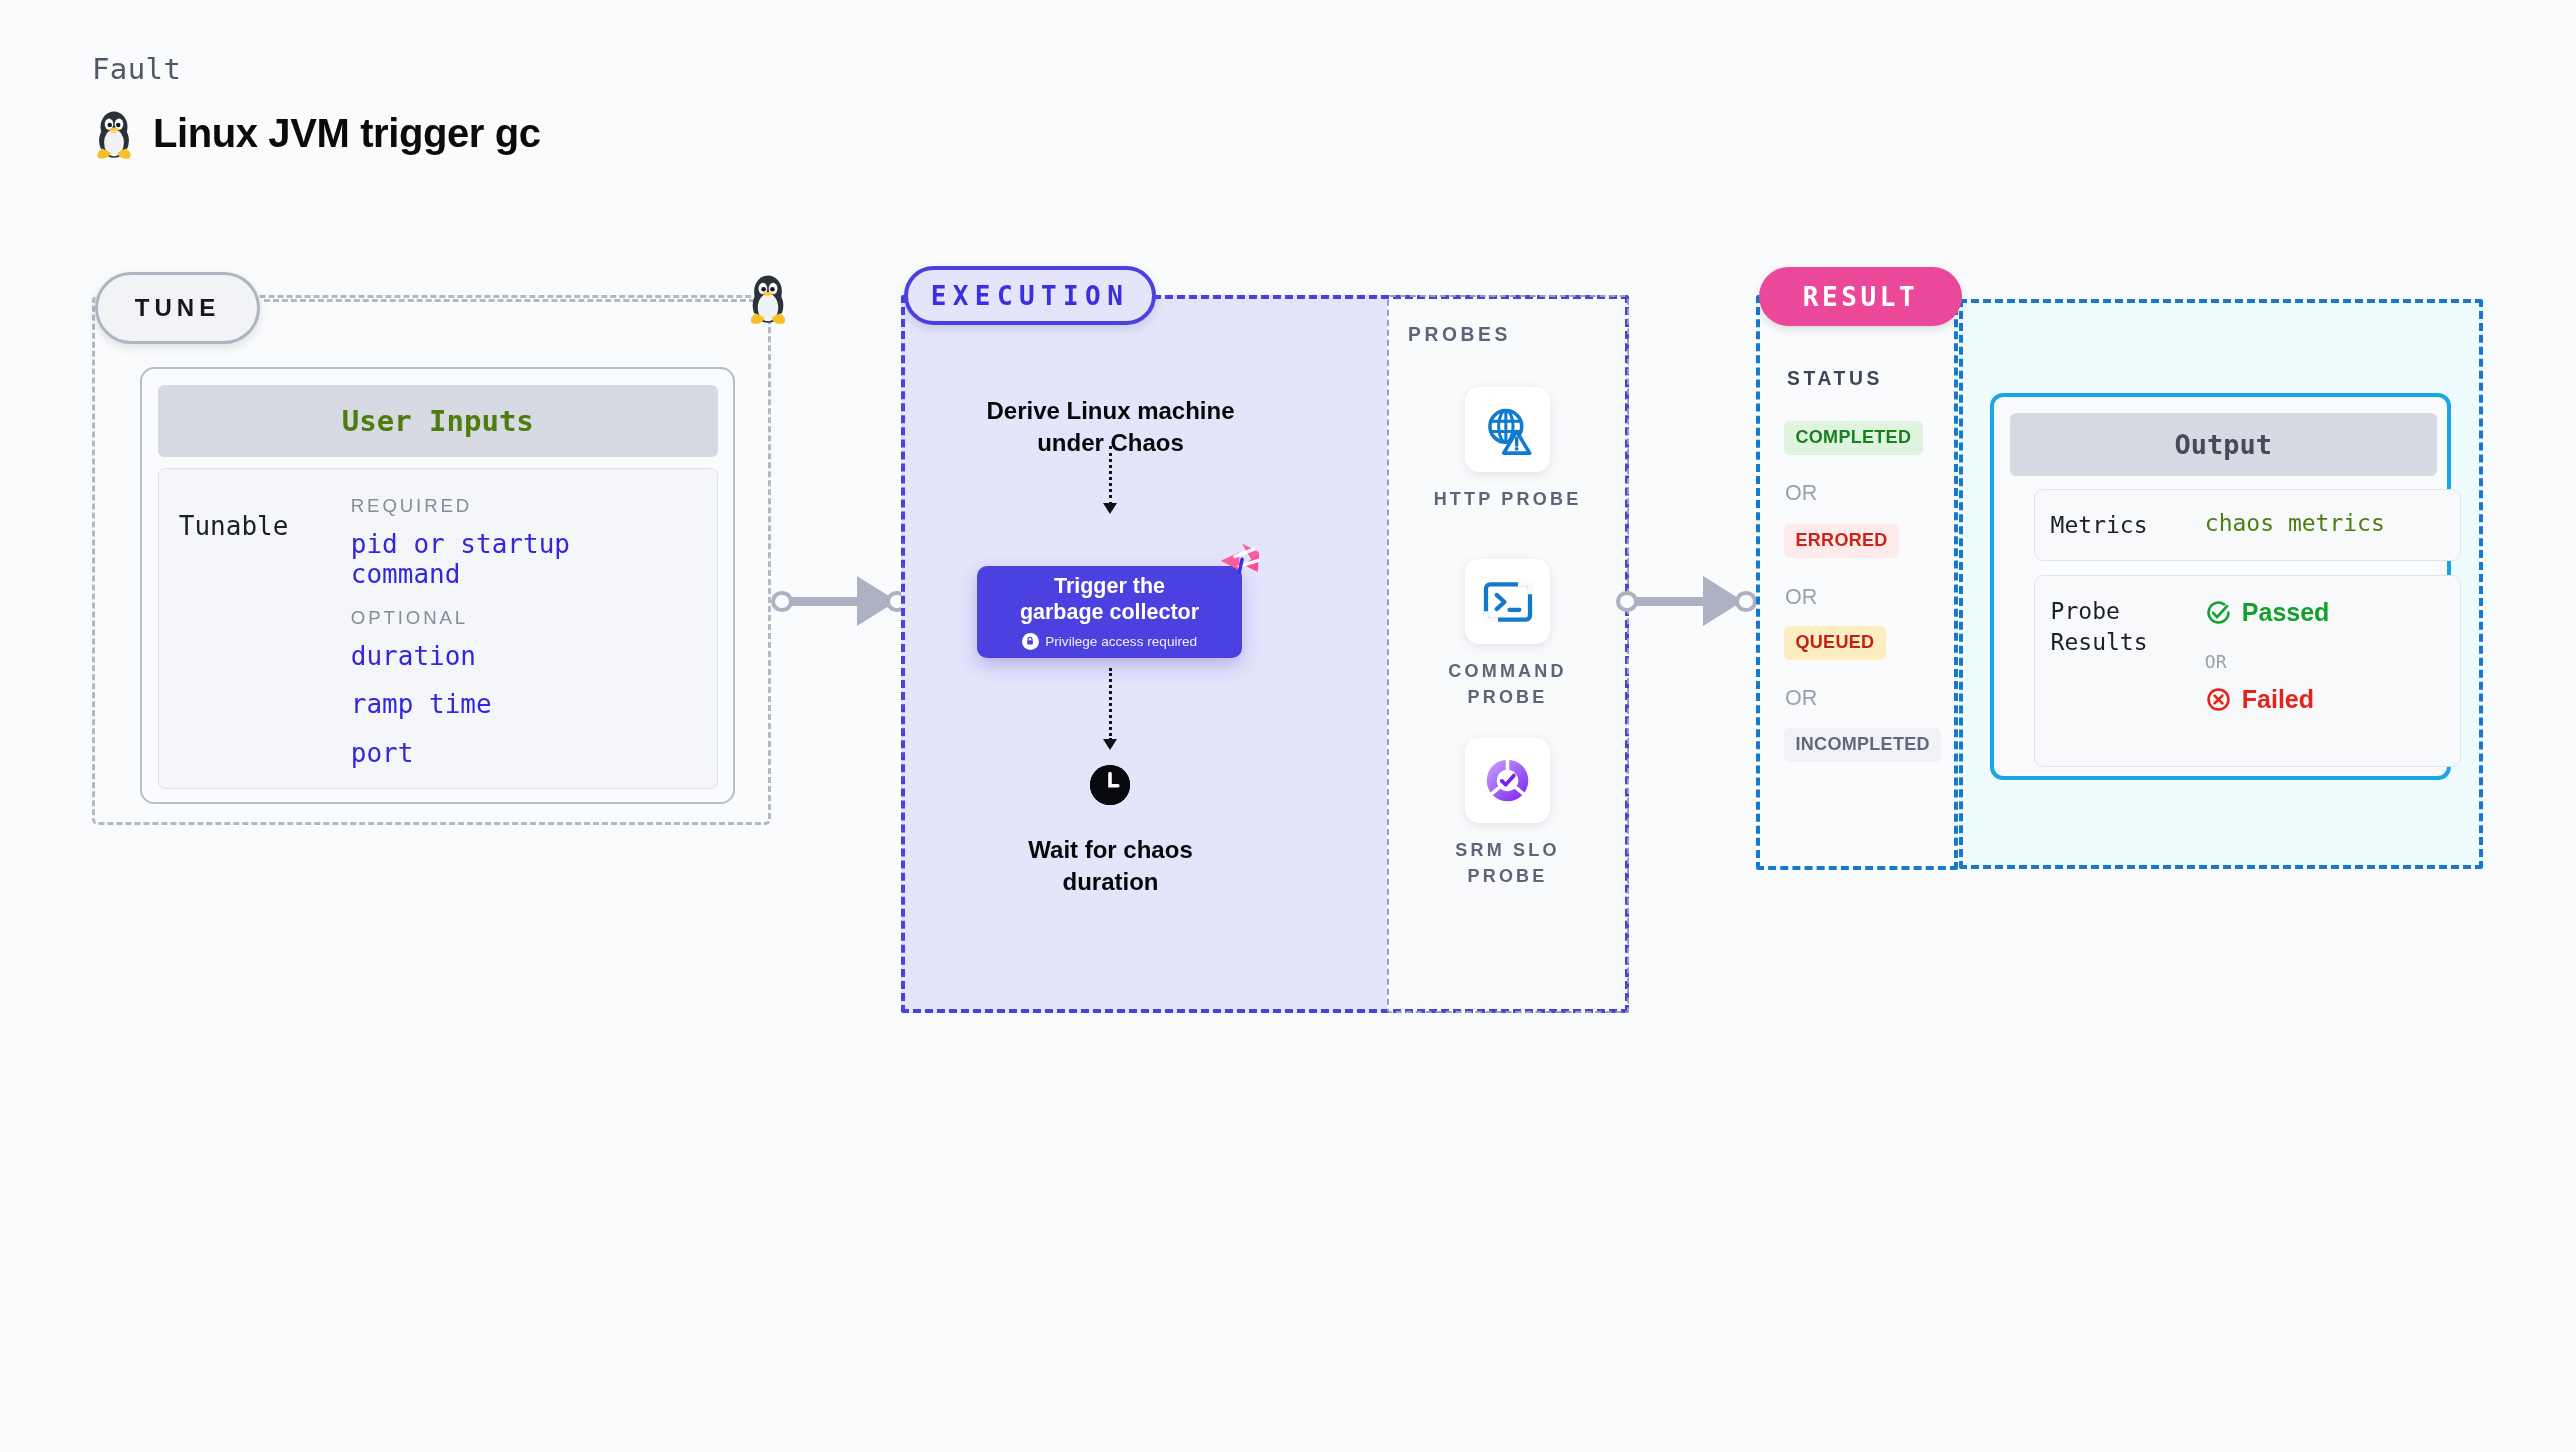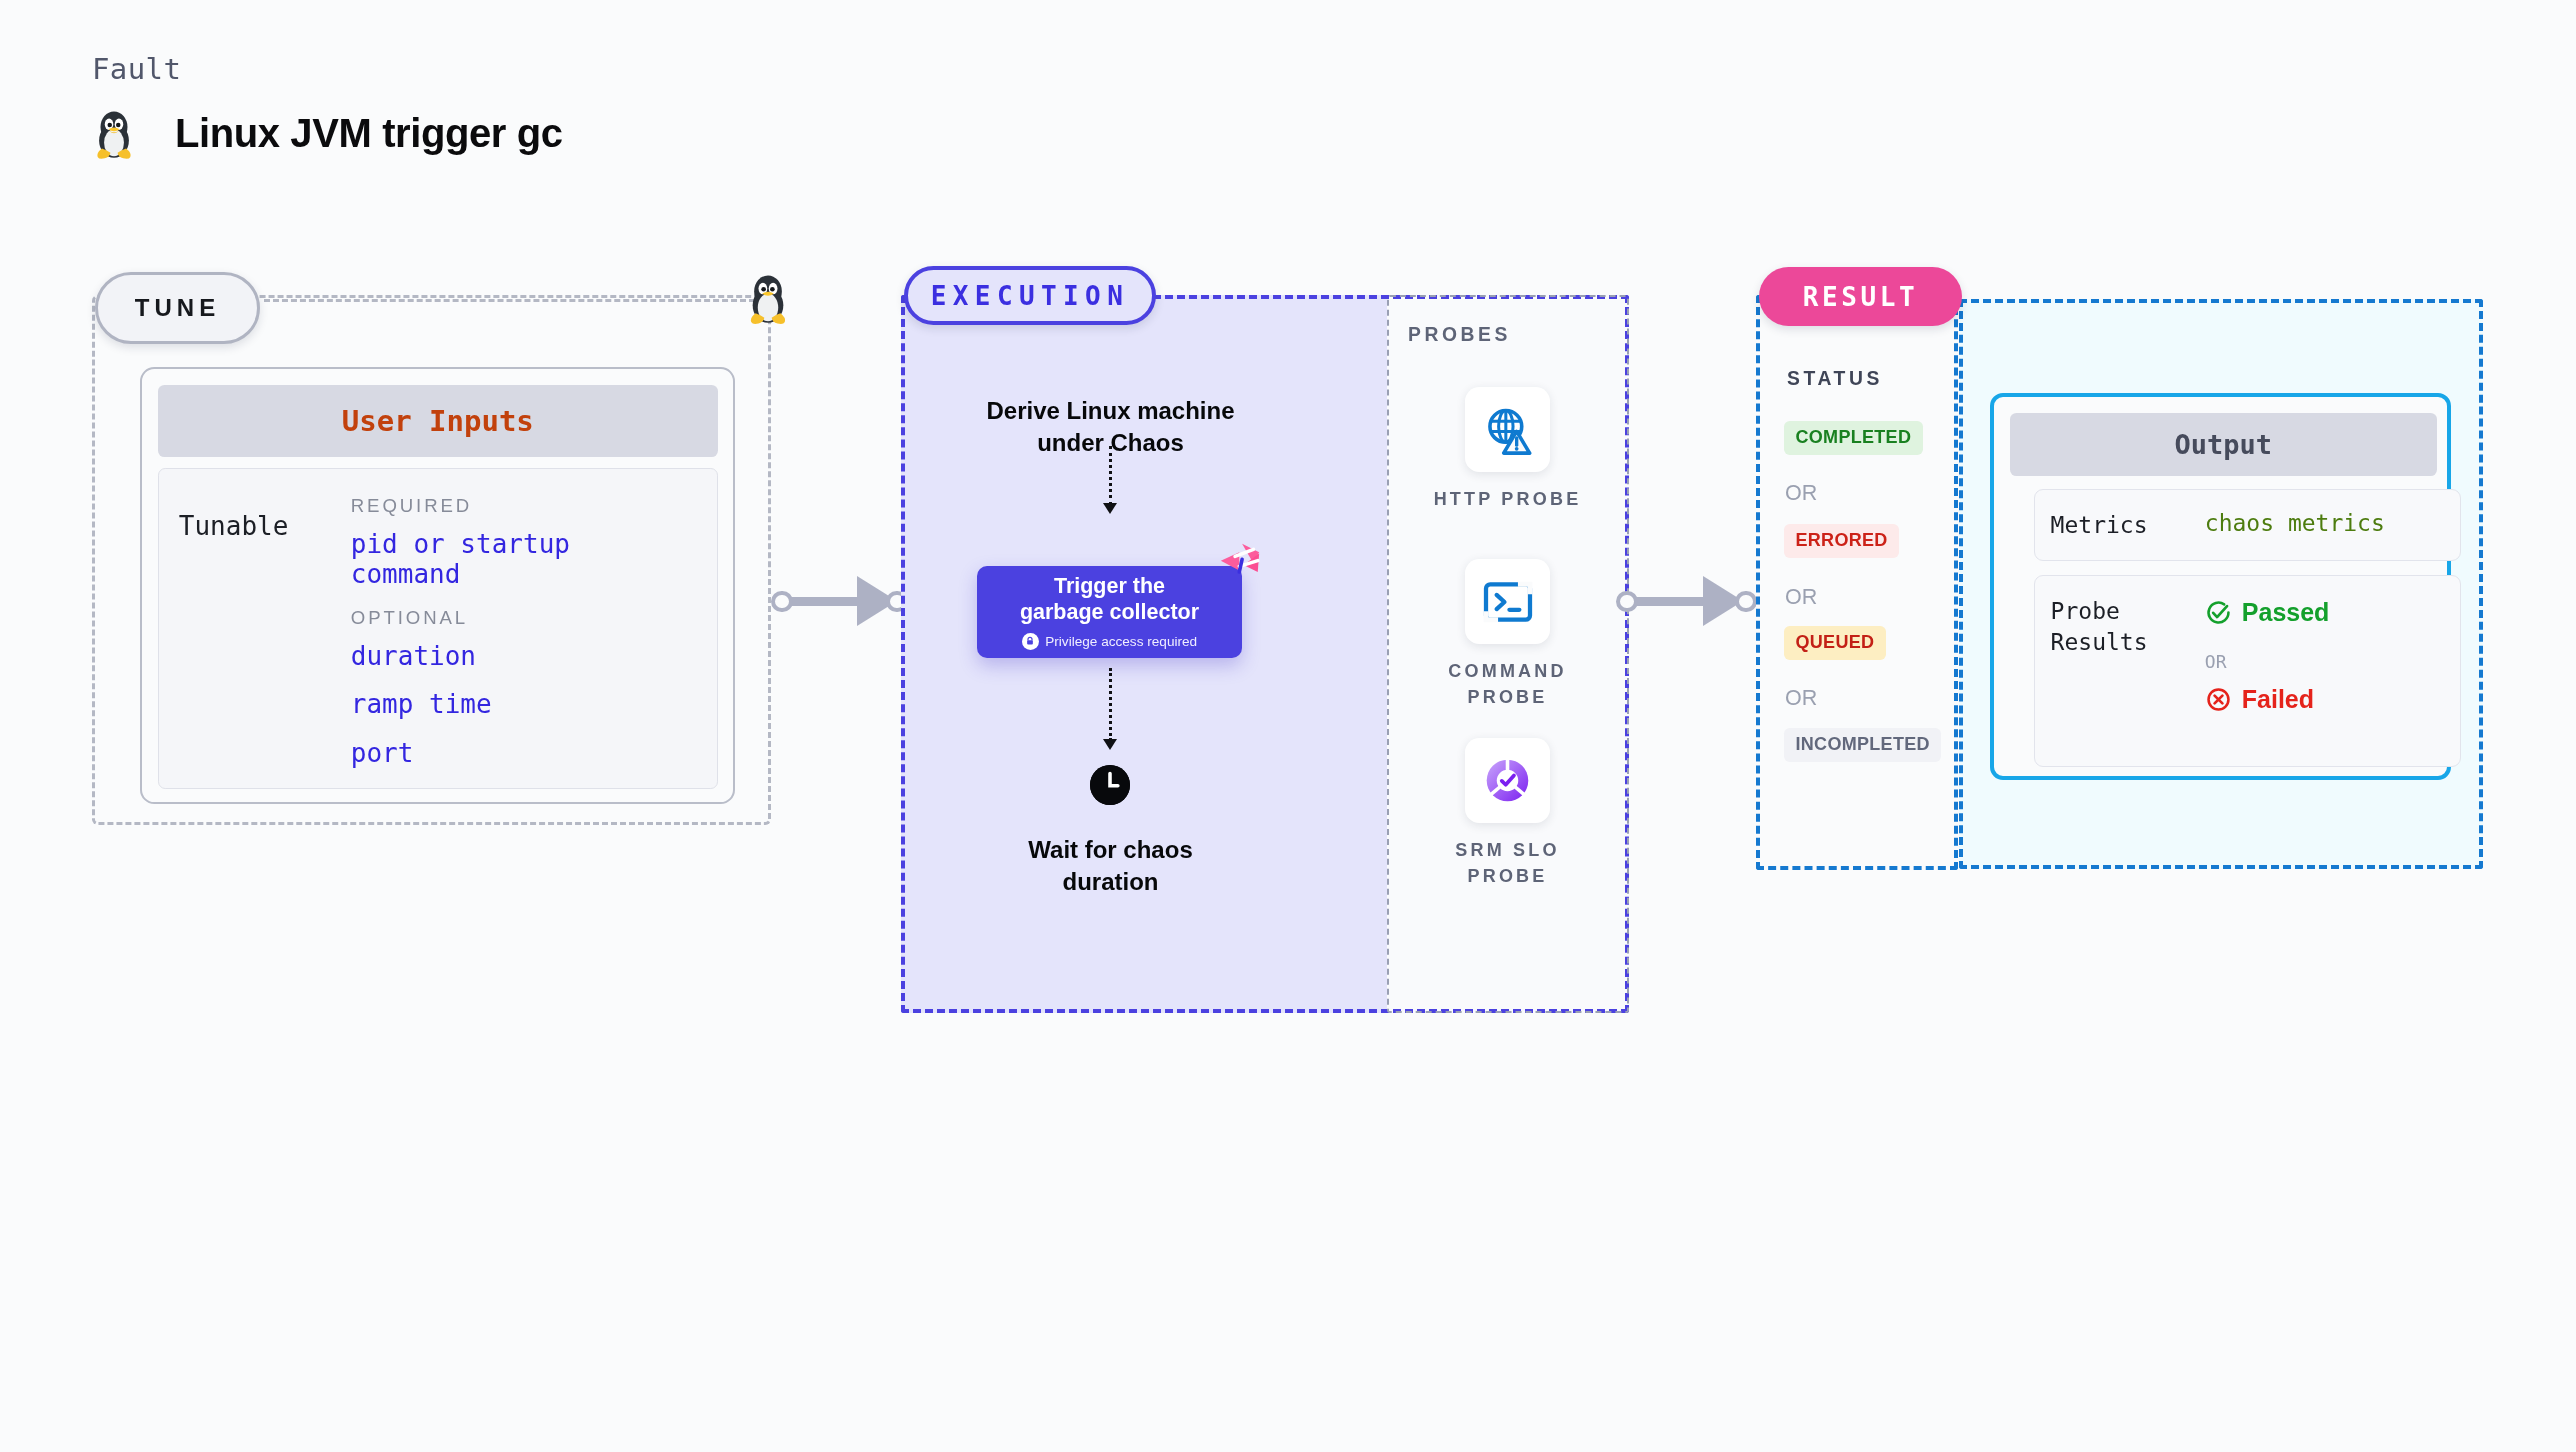--- a/index.html
+++ b/index.html
@@ -10,21 +10,21 @@
     overflow: hidden;
   }
   #stage { position: relative; width: 2576px; height: 1452px; }
 
   
   .kicker {
     position: absolute; left: 92px; top: 52px;
     font-family: "DejaVu Sans Mono", monospace;
     font-size: 29px; color: #51576b; letter-spacing: 0.4px;
   }
-  .title-row { position: absolute; left: 92px; top: 107px; display: flex; align-items: center; gap: 39px; }
+  .title-row { position: absolute; left: 92px; top: 107px; display: flex; align-items: center; gap: 17px; }
   .title-text {
     font-family: "Liberation Sans", sans-serif;
     font-weight: 700; font-size: 40px; color: #0b0b0d; letter-spacing: -0.4px;
   }
 
   
   .section { position: absolute; }
   .dashed-box { position: absolute; border-style: dashed; background: transparent; }
   .pill {
     position: absolute; display: flex; align-items: center; justify-content: center;
@@ -44,21 +44,21 @@
 
   .card {
     position: absolute; border-radius: 14.3px; background: #fafbfc;
     border: 2.9px solid #b9bdc9;
   }
   #userinputs-card { left: 140px; top: 367px; width: 595px; height: 437px; }
   .card-header {
     position: absolute; left: 15.8px; top: 15.8px; width: 560px; height: 72px;
     background: #d7d9e3; border-radius: 6.4px;
     display: flex; align-items: center; justify-content: center;
-    font-family: "DejaVu Sans Mono", monospace; font-size: 29px; font-weight: 700; color: #c2410c;
+    font-family: "DejaVu Sans Mono", monospace; font-size: 29px; font-weight: 700; color: #4d7c0f;
   }
   .card-body {
     position: absolute; left: 15.8px; top: 99px; width: 560px; height: 321px;
     background: #f5f6f9; border: 1.4px solid #dfe1e9; border-radius: 7.2px;
   }
   .tunable-label {
     position: absolute; left: 20px; top: 42px;
     font-family: "DejaVu Sans Mono", monospace; font-size: 26px; color: #1c1f26;
   }
   .field-col { position: absolute; left: 192px; top: 26px; width: 344px; }

